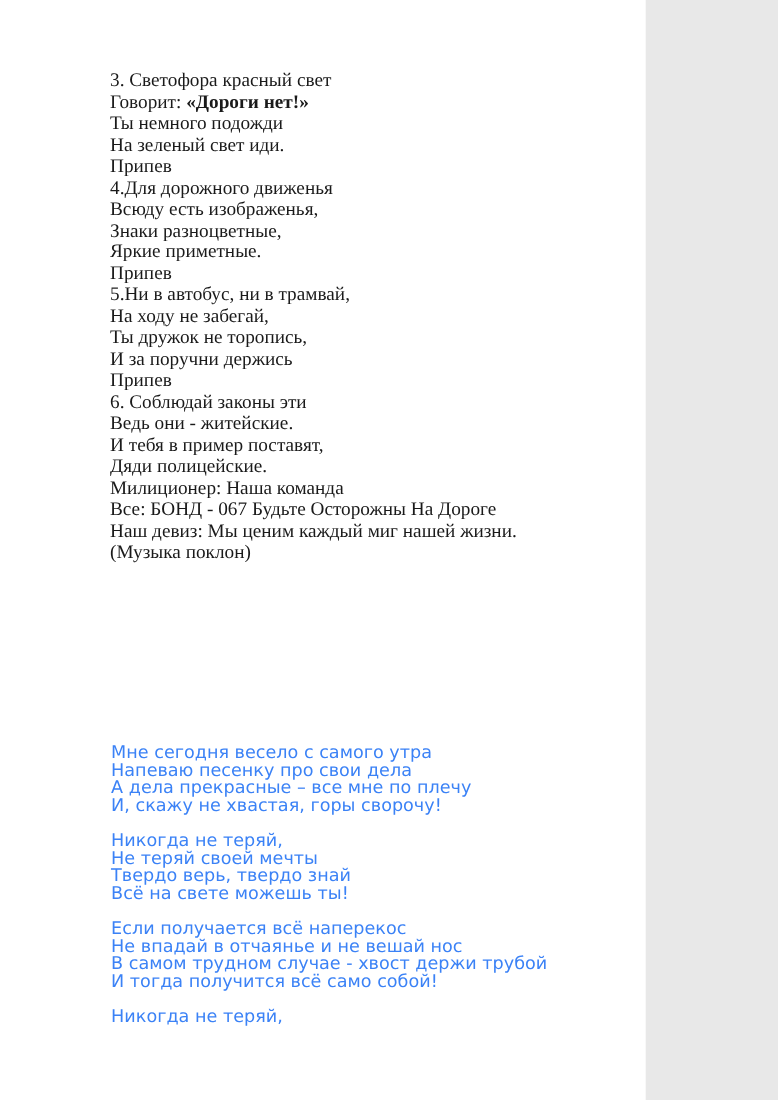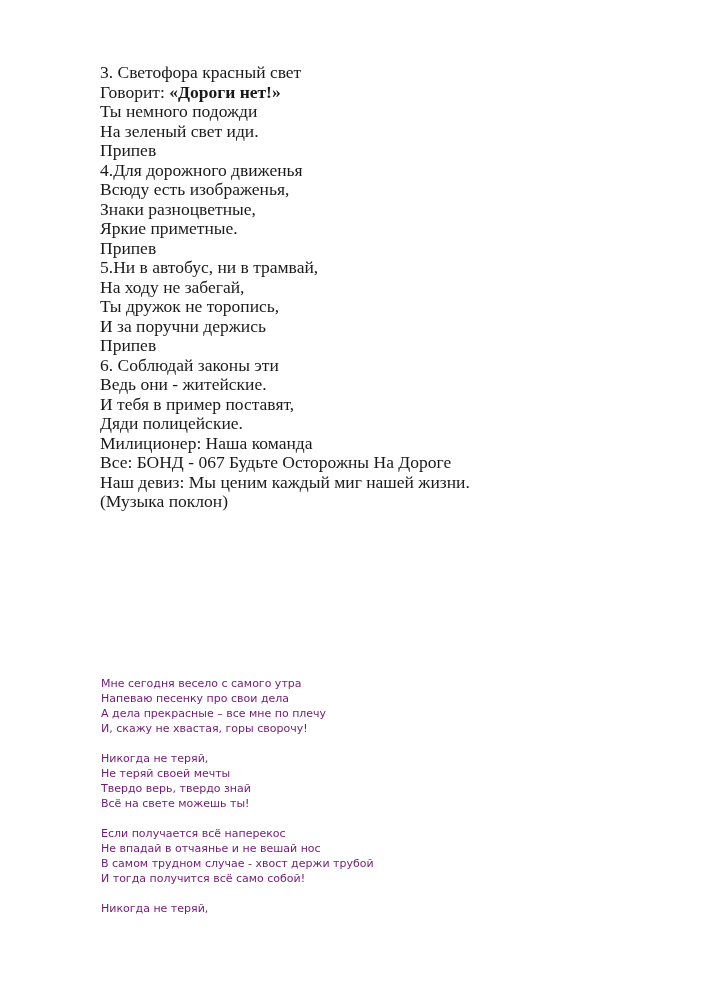--- a/index.html
+++ b/index.html
@@ -2,21 +2,21 @@
 <html><head>
 <meta charset="utf-8">
 <style>
   html, body {
     margin: 0;
     padding: 0;
     background: #e8e8e8;
   }
   .page {
     position: relative;
-    width: 707px;
+    width: 587px;
     height: 1000px;
     background: #ffffff;
     overflow: hidden;
   }
   .block {
     position: absolute;
     white-space: pre;
   }
   .block-serif {
     left: 100px;
@@ -26,23 +26,23 @@
     line-height: 19.5px;
     color: #1a1a1a;
   }
   .block-serif .emph {
     font-weight: bold;
   }
   .block-sans {
     left: 101px;
     top: 676px;
     font-family: "DejaVu Sans", "Liberation Sans", sans-serif;
-    font-size: 11px;
+    font-size: 16px;
     line-height: 15px;
-    color: #701a75;
+    color: #3b82f6;
   }
   .line {
     min-height: 1em;
   }
 </style>
 </head>
 <body>
 
 <div class="page">
   <div class="block block-serif"><div class="line">3. Светофора красный свет</div><div class="line"><span>Говорит: </span><span class="emph">«Дороги нет!»</span></div><div class="line">Ты немного подожди</div><div class="line">На зеленый свет иди.</div><div class="line">Припев</div><div class="line">4.Для дорожного движенья</div><div class="line">Всюду есть изображенья,</div><div class="line">Знаки разноцветные,</div><div class="line">Яркие приметные.</div><div class="line">Припев</div><div class="line">5.Ни в автобус, ни в трамвай,</div><div class="line">На ходу не забегай,</div><div class="line">Ты дружок не торопись,</div><div class="line">И за поручни держись</div><div class="line">Припев</div><div class="line">6. Соблюдай законы эти</div><div class="line">Ведь они - житейские.</div><div class="line">И тебя в пример поставят,</div><div class="line">Дяди полицейские.</div><div class="line">Милиционер: Наша команда</div><div class="line">Все: БОНД - 067 Будьте Осторожны На Дороге</div><div class="line">Наш девиз: Мы ценим каждый миг нашей жизни.</div><div class="line">(Музыка поклон)</div></div>

